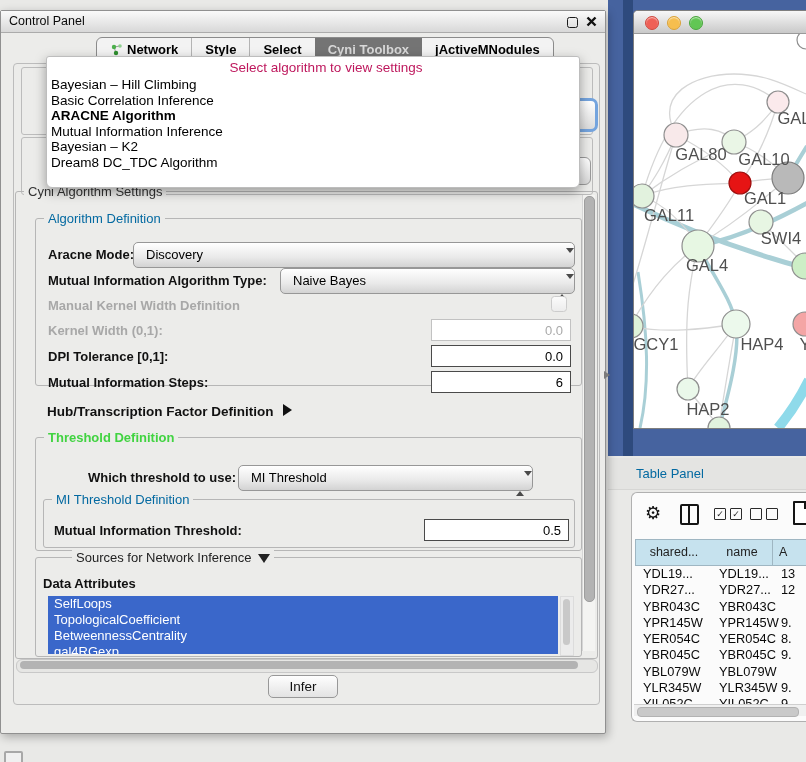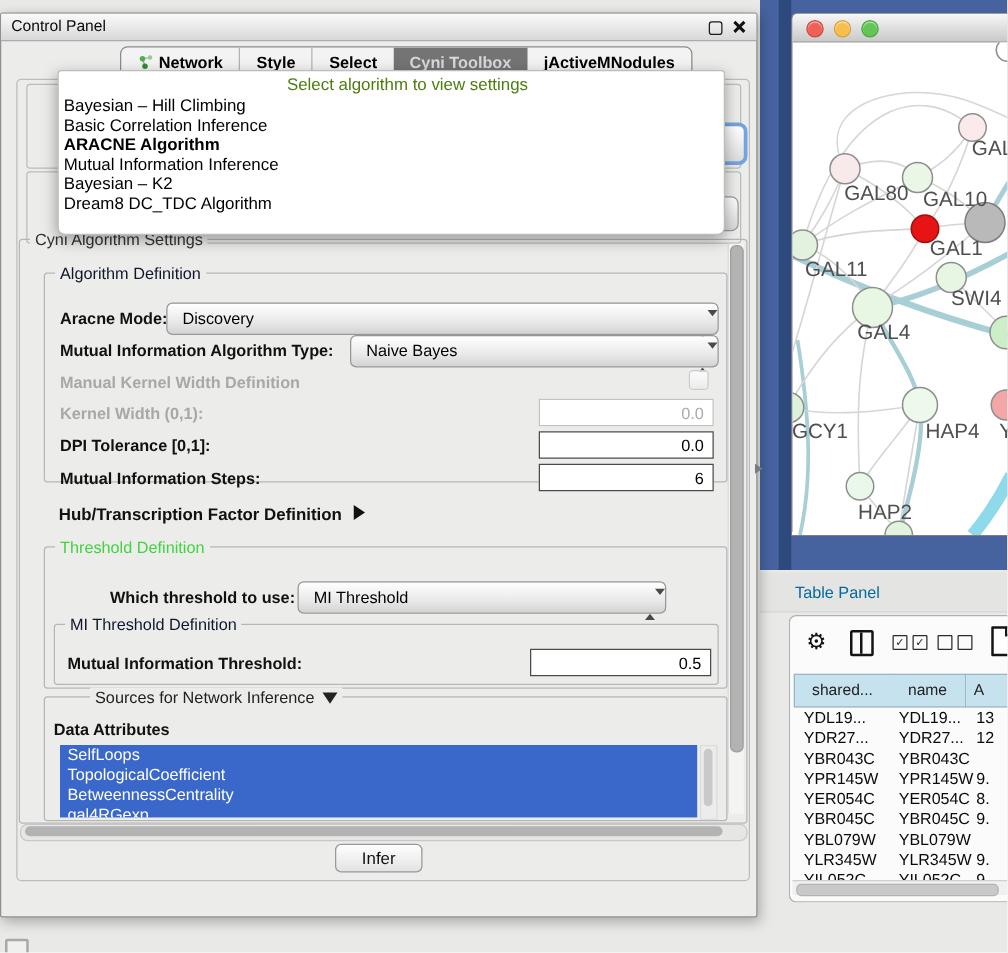--- a/index.html
+++ b/index.html
@@ -71,29 +71,29 @@
   .frag-box1{left:20px;top:56px;width:570px;height:66px;border:1px solid #bcbcbc;border-radius:3px;}
   .frag-combo1{left:549px;top:87px;width:42px;height:28px;border:3px solid #74a4de;border-radius:7px;
     background:linear-gradient(#fff,#dcdcdc);}
   .frag-box2{left:20px;top:126px;width:570px;height:56px;border:1px solid #bcbcbc;border-radius:3px;}
   .frag-combo2{left:62px;top:146px;width:526px;height:26px;border:1px solid #9a9a9a;border-radius:6px;
     background:linear-gradient(#fff,#d8d8d8);}
 
   
   .popup{left:45px;top:45px;width:532px;height:127px;background:#fff;border:1px solid #bdbdbd;
     border-radius:3px 3px 6px 6px;box-shadow:0 4px 12px rgba(0,0,0,.35);z-index:10;padding-top:3px;}
-  .popup-hint{text-align:center;color:#4d7c0f;font-size:13.5px;height:17px;line-height:16px;padding-left:26px;}
+  .popup-hint{text-align:center;color:#be185d;font-size:13.5px;height:17px;line-height:16px;padding-left:26px;}
   .popup-item{padding-left:4px;font-size:13.5px;height:15.6px;line-height:15.6px;color:#000;white-space:nowrap;}
   .popup-item.bold{font-weight:bold;}
 
   
   .grp{border:1px solid #b6b6b6;border-radius:3px;}
   .legend{position:absolute;top:-8px;left:8px;background:#ececea;padding:0 4px;font-size:13px;line-height:15px;white-space:nowrap;}
-  .legend.blue{color:#0f172a;}
-  .legend.green{color:#41d341;}
+  .legend.blue{color:#0369a1;}
+  .legend.green{color:#41d341;font-weight:bold;}
   .cyni-box{left:14px;top:180px;width:581px;height:466px;}
   .cyni-box>.legend{color:#333;}
 
   .vscroll{right:2px;top:3px;width:12px;height:456px;background:#f4f4f2;border-left:1px solid #d6d6d6;}
   .vthumb{left:1px;top:1px;width:9px;height:404px;background:#b3b3b3;border:1px solid #9e9e9e;border-radius:5px;}
 
   .lbl{font-size:13px;font-weight:bold;color:#111;white-space:nowrap;}
   .lbl.dis{color:#a8a8a8;}
   .combo{height:26px;border:1px solid #979797;border-radius:5px;
     background:linear-gradient(#ffffff,#e9e9e9 60%,#d3d3d3);font-size:13px;line-height:24px;

